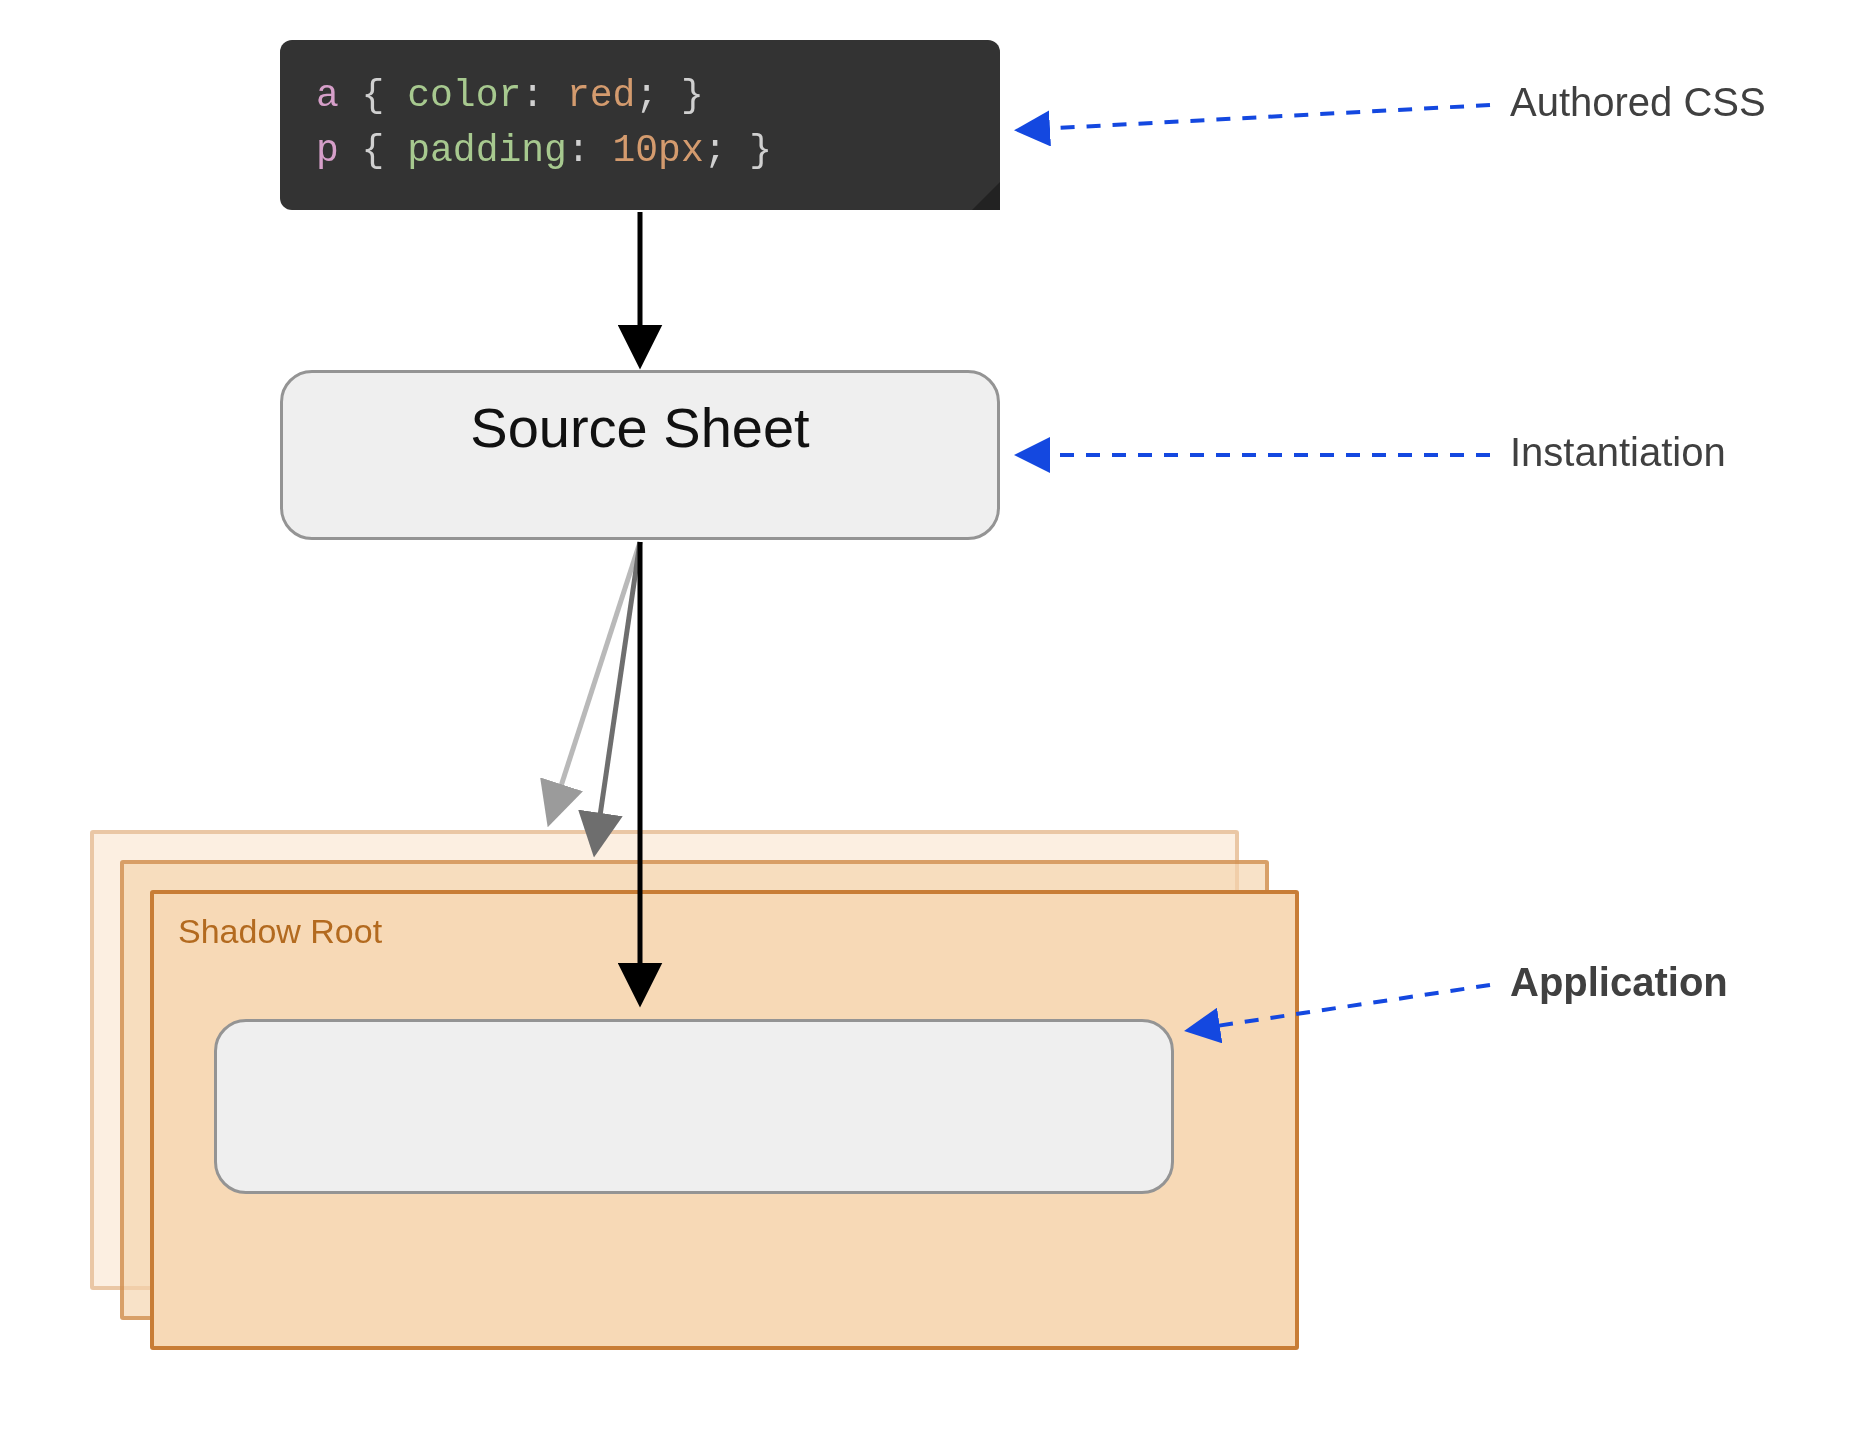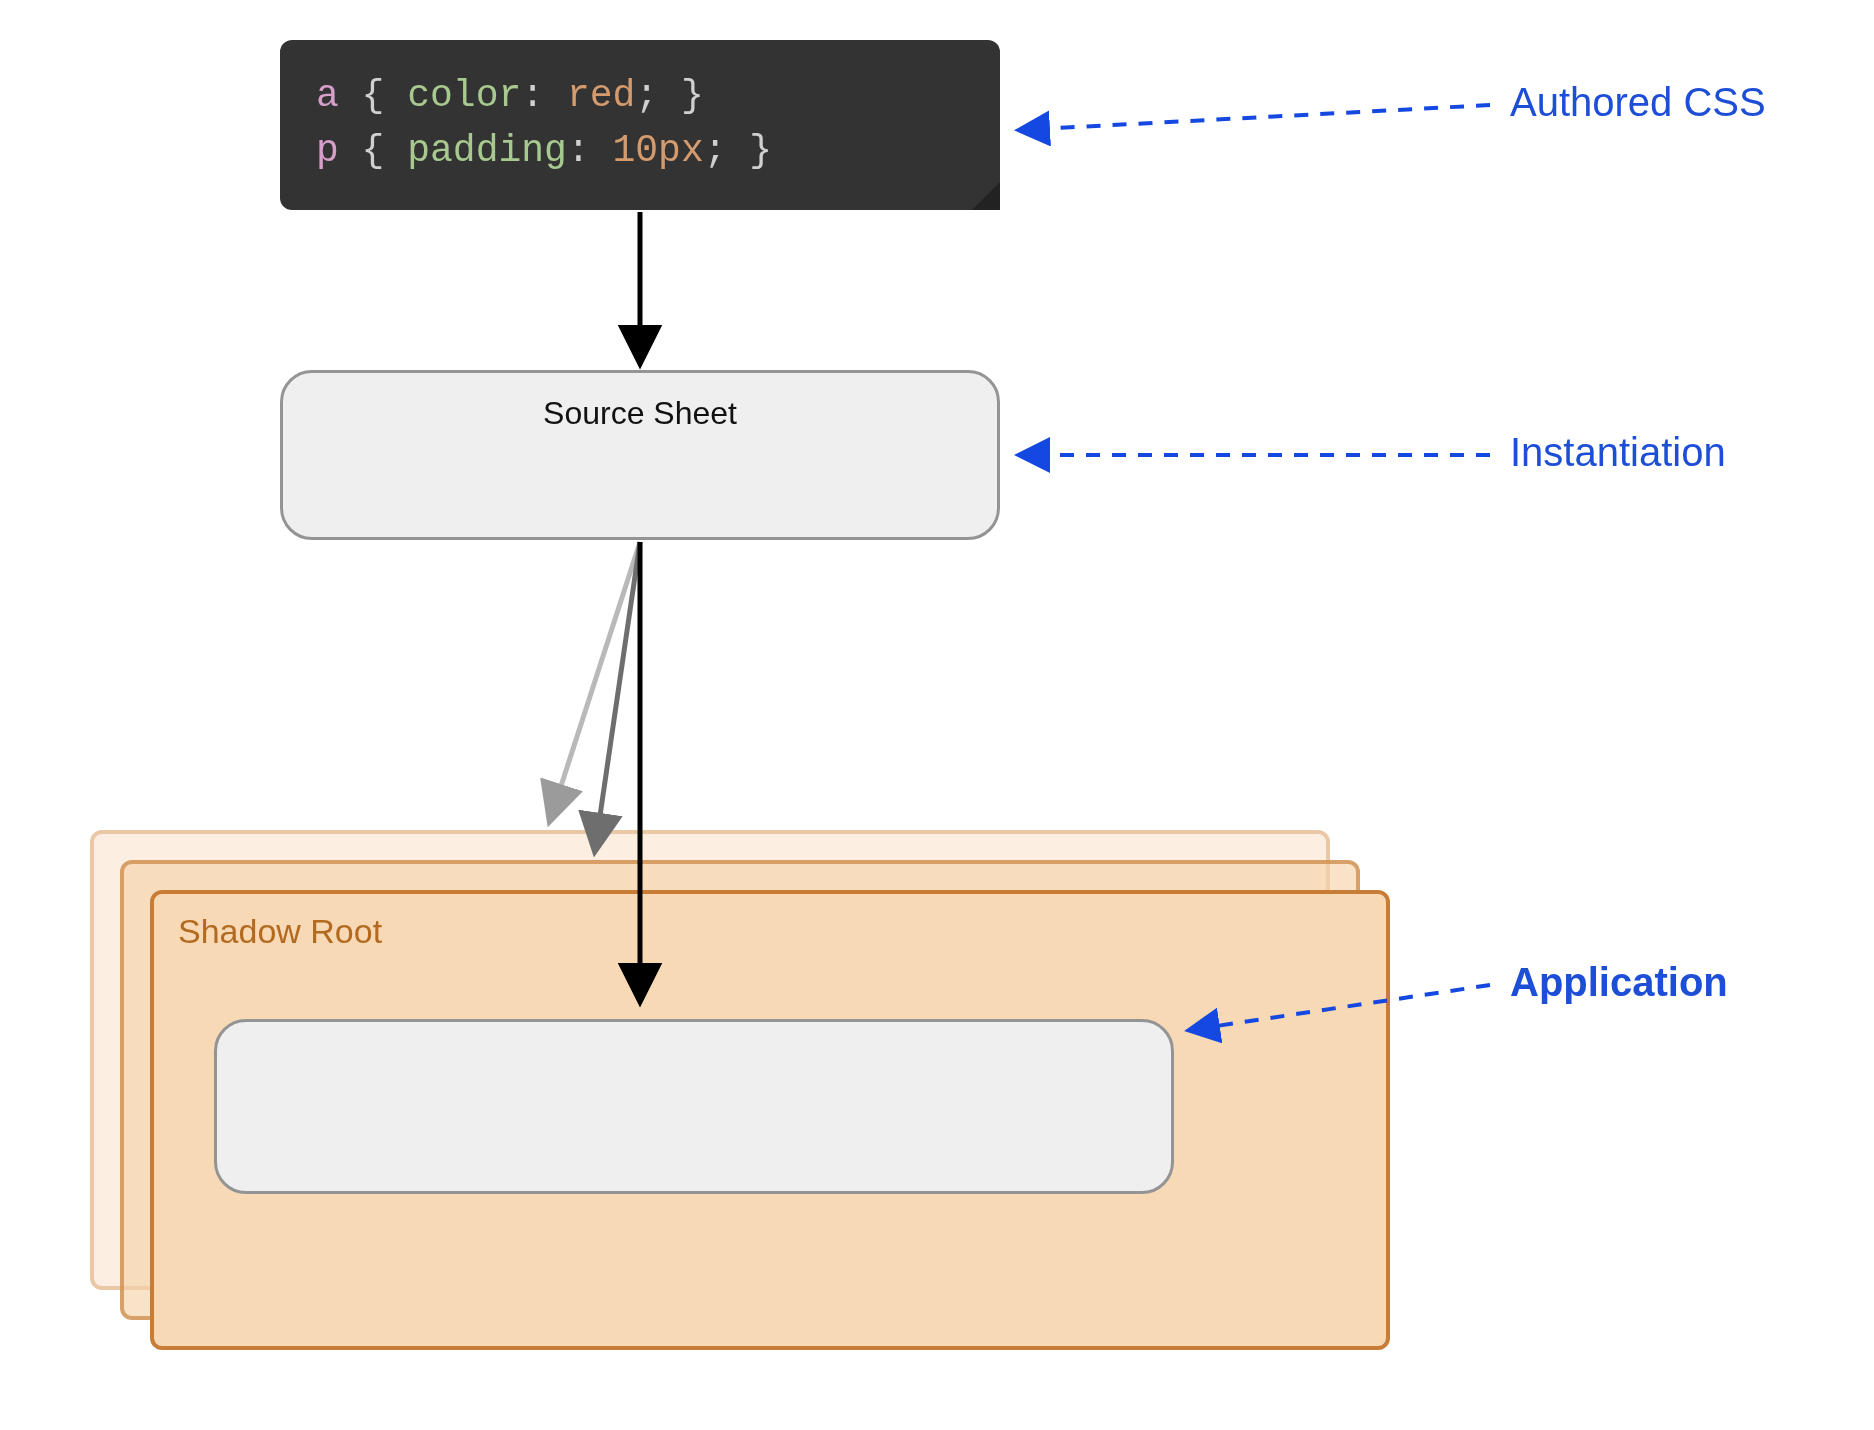--- a/index.html
+++ b/index.html
@@ -57,43 +57,43 @@
     top: 350px;
     width: 720px;
     height: 170px;
     background: #efefef;
     border: 3px solid #949494;
     border-radius: 32px;
     text-align: center;
     padding: 22px 10px 10px 10px;
   }
   .box-title {
-    font-size: 32px;
+    font-size: 56px;
     color: #111;
     font-weight: 400;
     margin-bottom: 4px;
   }
   .box-code {
     font-family: "SFMono-Regular", Consolas, "Liberation Mono", Menlo, monospace;
     font-size: 36px;
     color: #2e6b2e;
   }
   
   .stack {
     position: absolute;
     left: 40px;
     top: 810px;
     width: 1100px;
     height: 500px;
   }
   .shadow-panel {
     position: absolute;
     border: 4px solid #404040;
-    border-radius: 12px;
-    width: 1240px;
+    border-radius: 3px;
+    width: 1149px;
     height: 460px;
   }
   .shadow-panel.p3 {
     left: 0; top: 0;
     background: rgba(245, 210, 170, 0.35);
     border-color: rgba(200, 125, 54, 0.35);
   }
   .shadow-panel.p2 {
     left: 30px; top: 30px;
     background: rgba(245, 210, 170, 0.65);
@@ -118,21 +118,21 @@
     background: #efefef;
     border: 3px solid #949494;
     border-radius: 32px;
     text-align: center;
     padding: 22px 10px 10px 10px;
   }
   
   .annotation {
     position: absolute;
     font-size: 40px;
-    color: #1d4ed8;
+    color: #404040;
   }
   .ann1 { left: 1460px; top: 60px; }
   .ann2 { left: 1460px; top: 410px; }
   .ann3 { left: 1460px; top: 940px; font-weight: bold; }
 
   svg.overlay {
     position: absolute;
     left: 0; top: 0;
     width: 100%; height: 100%;
     pointer-events: none;

